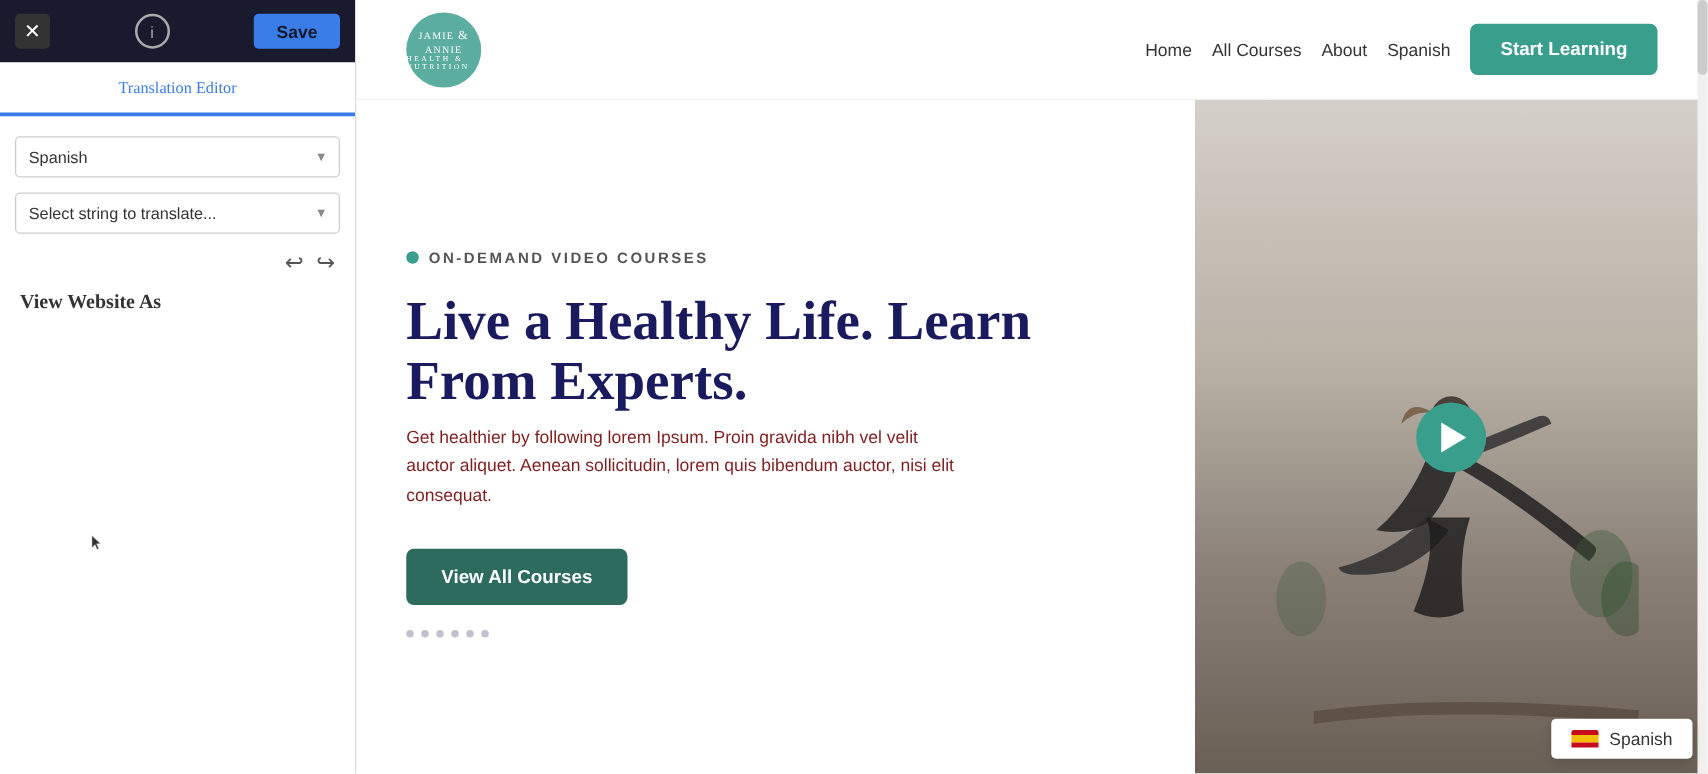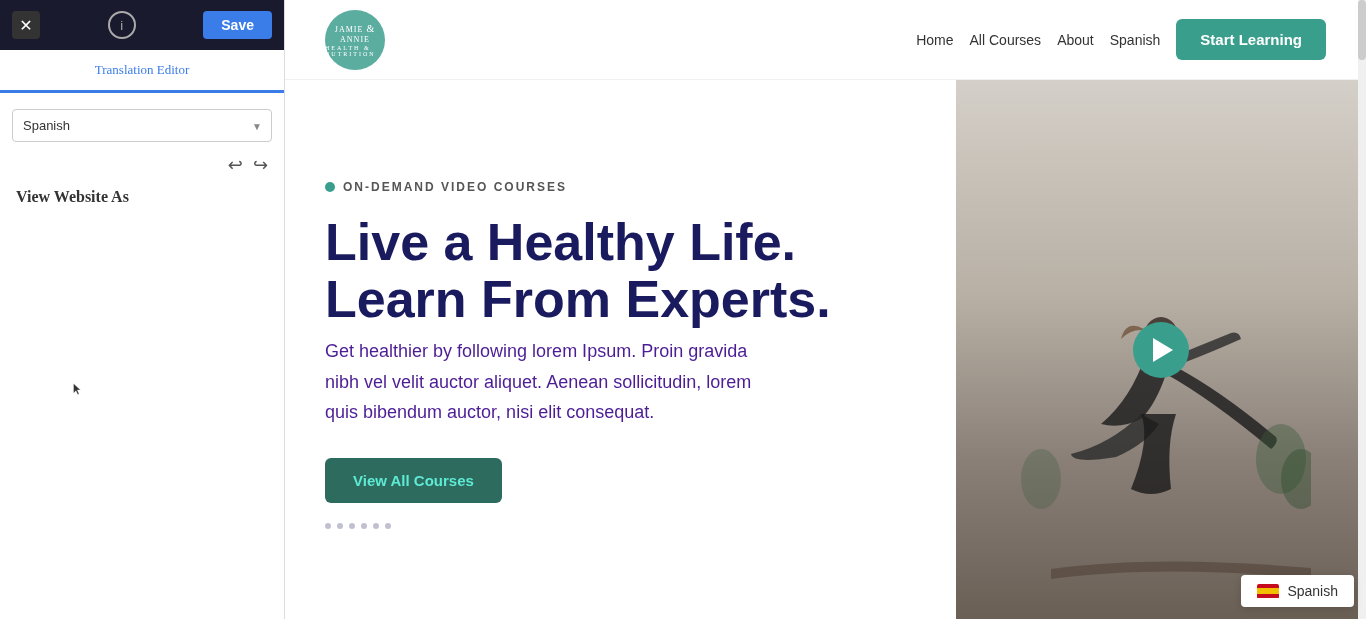--- a/index.html
+++ b/index.html
@@ -41,21 +41,21 @@
       border: 2px solid #aaa;
       background: transparent;
       color: #aaa;
       border-radius: 50%;
       cursor: pointer;
       font-size: 13px;
       display: flex; align-items: center; justify-content: center;
     }
     .save-btn {
       background: #3b7de8;
-      color: #ffffff;
+      color: #0f172a;
       border: none;
       border-radius: 4px;
       padding: 6px 18px;
       cursor: pointer;
       font-size: 14px;
       font-weight: 600;
     }
 
     .tabs-row {
       display: flex;
@@ -246,40 +246,40 @@
       border-radius: 50%;
     }
     .on-demand-text {
       font-size: 12px;
       letter-spacing: 2px;
       color: #555;
       font-family: Arial, sans-serif;
       font-weight: 600;
     }
     .hero-title {
-      font-size: 52px;
+      font-size: 44px;
       font-weight: 800;
       color: #1a1a5e;
       line-height: 1.1;
       margin-bottom: 8px;
-      font-family: Liberation Sans, sans-serif;
+      font-family: Liberation Serif, serif;
     }
     .hero-desc {
-      font-size: 18px;
-      color: #4c1d95;
+      font-size: 14px;
+      color: #7f1d1d;
       line-height: 1.7;
       max-width: 440px;
       margin-bottom: 30px;
       font-family: Arial, sans-serif;
       text-decoration: underline;
       text-decoration-color: transparent;
     }
     .view-all-btn {
       background: #2d6b5e;
-      color: #5eead4;
+      color: #ffffff;
       border: none;
       border-radius: 6px;
       padding: 14px 28px;
       font-size: 15px;
       font-weight: 600;
       cursor: pointer;
       width: fit-content;
       font-family: Arial, sans-serif;
     }
     .dots-pattern {
@@ -401,20 +401,25 @@
   <div class="panel-body">
     <div class="select-wrapper">
       <select>
         <option>Spanish</option>
         <option>French</option>
         <option>German</option>
         <option>Italian</option>
       </select>
     </div>
 
+    <div class="select-wrapper">
+      <select>
+        <option value="" disabled="" selected="">Select string to translate...</option>
+      </select>
+    </div>
 
     <div class="arrow-row">
       <button class="arrow-btn">↩</button>
       <button class="arrow-btn">↪</button>
     </div>
 
     <div class="view-website-label">View Website As</div>
 
   </div>
 

